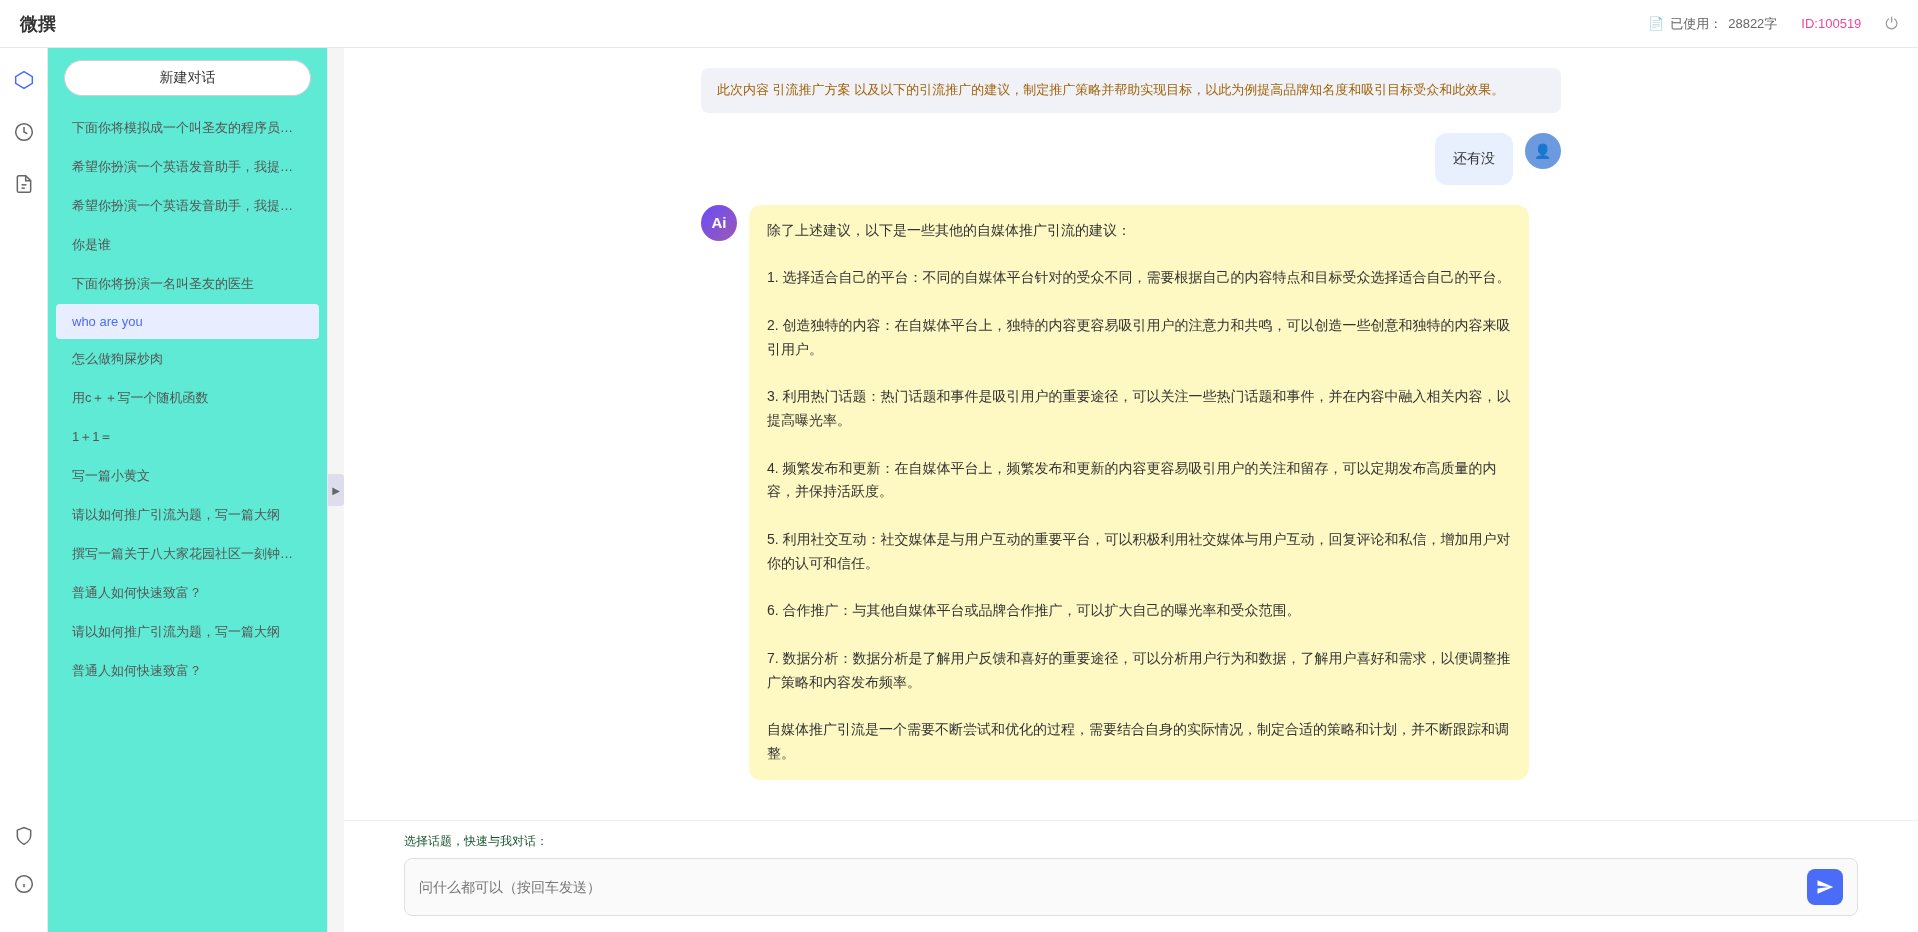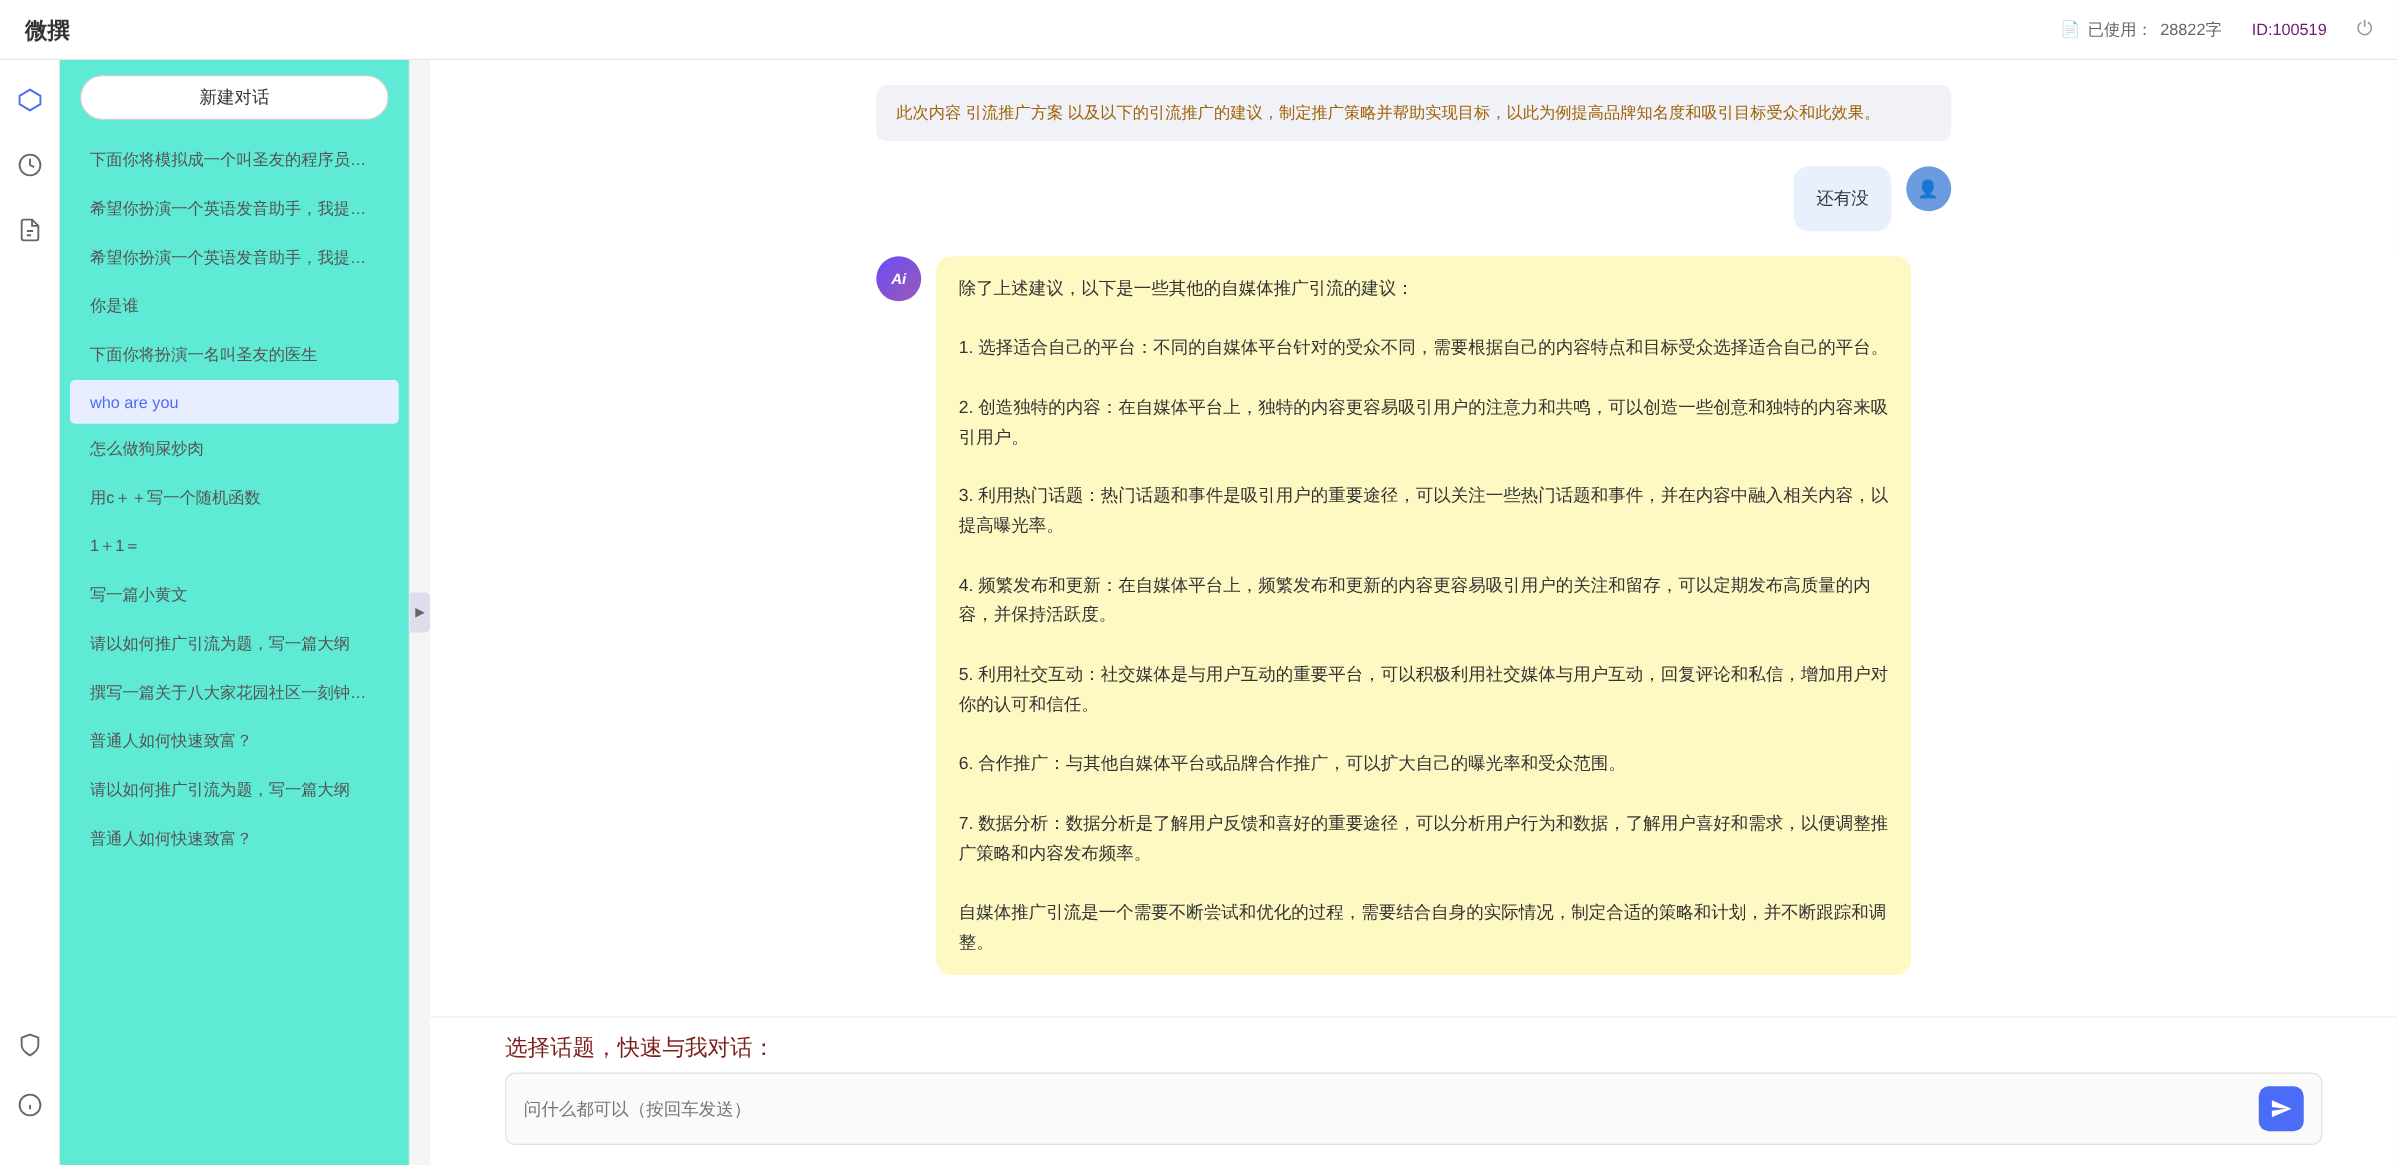--- a/index.html
+++ b/index.html
@@ -14,21 +14,21 @@
       align-items: center;
       padding: 0 20px;
       justify-content: space-between;
       flex-shrink: 0;
       gap: 28px;
     }
     .topbar-left { display: flex; align-items: center; gap: 8px; }
     .topbar-logo { font-size: 18px; font-weight: 600; color: #333; }
     .topbar-right { display: flex; align-items: center; gap: 24px; }
     .topbar-usage { font-size: 13px; color: #666; display: flex; align-items: center; gap: 6px; }
-    .topbar-id { font-size: 13px; color: #701a75; }
+    .topbar-id { font-size: 13px; color: #ec4899; }
     .topbar-power { font-size: 16px; color: #999; cursor: pointer; }
 
     
     .main-layout {
       display: flex;
       flex: 1;
       overflow: hidden;
     }
 
     
@@ -161,22 +161,21 @@
       font-size: 14px;
       font-weight: 600;
     }
     .avatar.user-avatar {
       background: #6b9adf;
       color: white;
     }
     .avatar.ai-avatar {
       background: linear-gradient(135deg, #6b4cf7, #9b59b6);
       color: white;
-      font-size: 12px;
-      font-style: italic;
+      font-size: 15px;
     }
     .message-content {
       background: #fef9c3;
       border-radius: 12px;
       padding: 14px 18px;
       font-size: 14px;
       line-height: 1.7;
       color: #333;
       max-width: 780px;
     }
@@ -185,22 +184,22 @@
     }
 
     
     .chat-input-area {
       border-top: 1px solid #efefef;
       padding: 12px 60px 16px;
       background: #fff;
       flex-shrink: 0;
     }
     .quick-topics {
-      font-size: 18px;
-      color: #7f1d1d;
+      font-size: 12px;
+      color: #14532d;
       margin-bottom: 8px;
     }
     .input-row {
       display: flex;
       align-items: center;
       gap: 24px;
       border: 1px solid #e0e0e0;
       border-radius: 8px;
       padding: 10px 14px;
       background: #fafafa;

